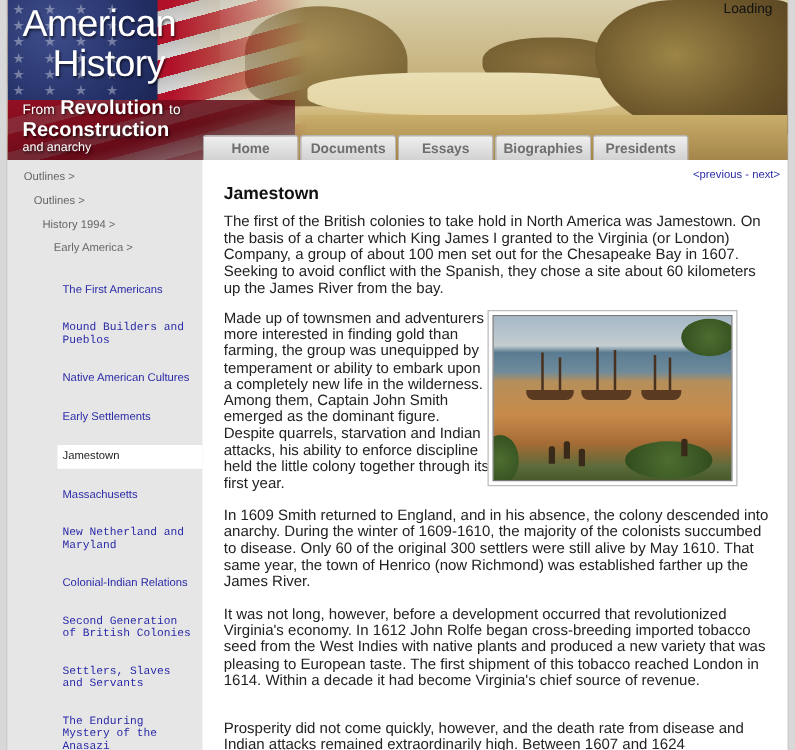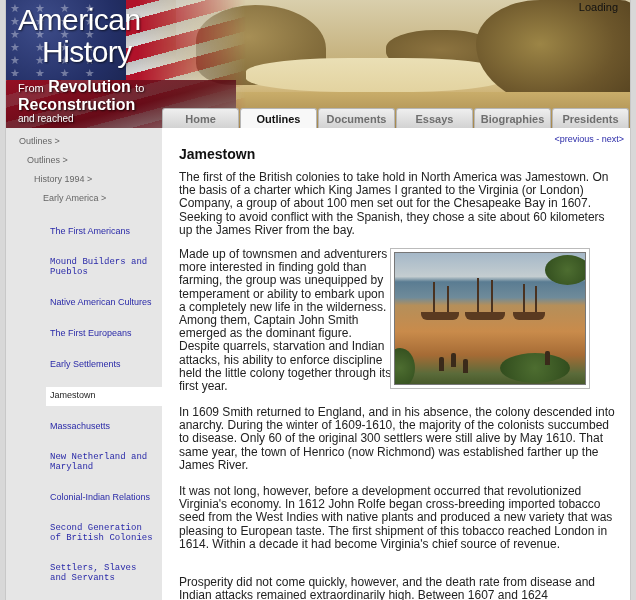--- a/index.html
+++ b/index.html
@@ -110,45 +110,43 @@
       <span>American</span>
       <span class="l2">History</span>
     </div>
     <div class="brand-sub">
       <div class="line1">
         <span class="small">From</span>
         <span class="big">Revolution</span>
         <span class="small">to</span>
       </div>
       <span class="line2">Reconstruction</span>
-      <span class="line3">and reached</span>
+      <span class="line3">and anarchy</span>
     </div>
 
     <div class="loading">Loading</div>
   </div>
 
   <div class="tabs">
     <div class="tab">Home</div>
-    <div class="tab active">Outlines</div>
     <div class="tab">Documents</div>
     <div class="tab">Essays</div>
     <div class="tab">Biographies</div>
     <div class="tab">Presidents</div>
   </div>
 
   <div class="sidebar">
     <div class="crumb l0">Outlines &gt;</div>
     <div class="crumb l1">Outlines &gt;</div>
     <div class="crumb l2">History 1994 &gt;</div>
     <div class="crumb l3">Early America &gt;</div>
 
     <div class="nav-item">The First Americans</div>
     <div class="nav-item two">Mound Builders and Pueblos</div>
     <div class="nav-item">Native American Cultures</div>
-    <div class="nav-item">The First Europeans</div>
     <div class="nav-item">Early Settlements</div>
     <div class="nav-item current">Jamestown</div>
     <div class="nav-item">Massachusetts</div>
     <div class="nav-item two">New Netherland and Maryland</div>
     <div class="nav-item">Colonial-Indian Relations</div>
     <div class="nav-item two">Second Generation of British Colonies</div>
     <div class="nav-item two">Settlers, Slaves and Servants</div>
     <div class="nav-item two">The Enduring Mystery of the Anasazi</div>
   </div>
 

